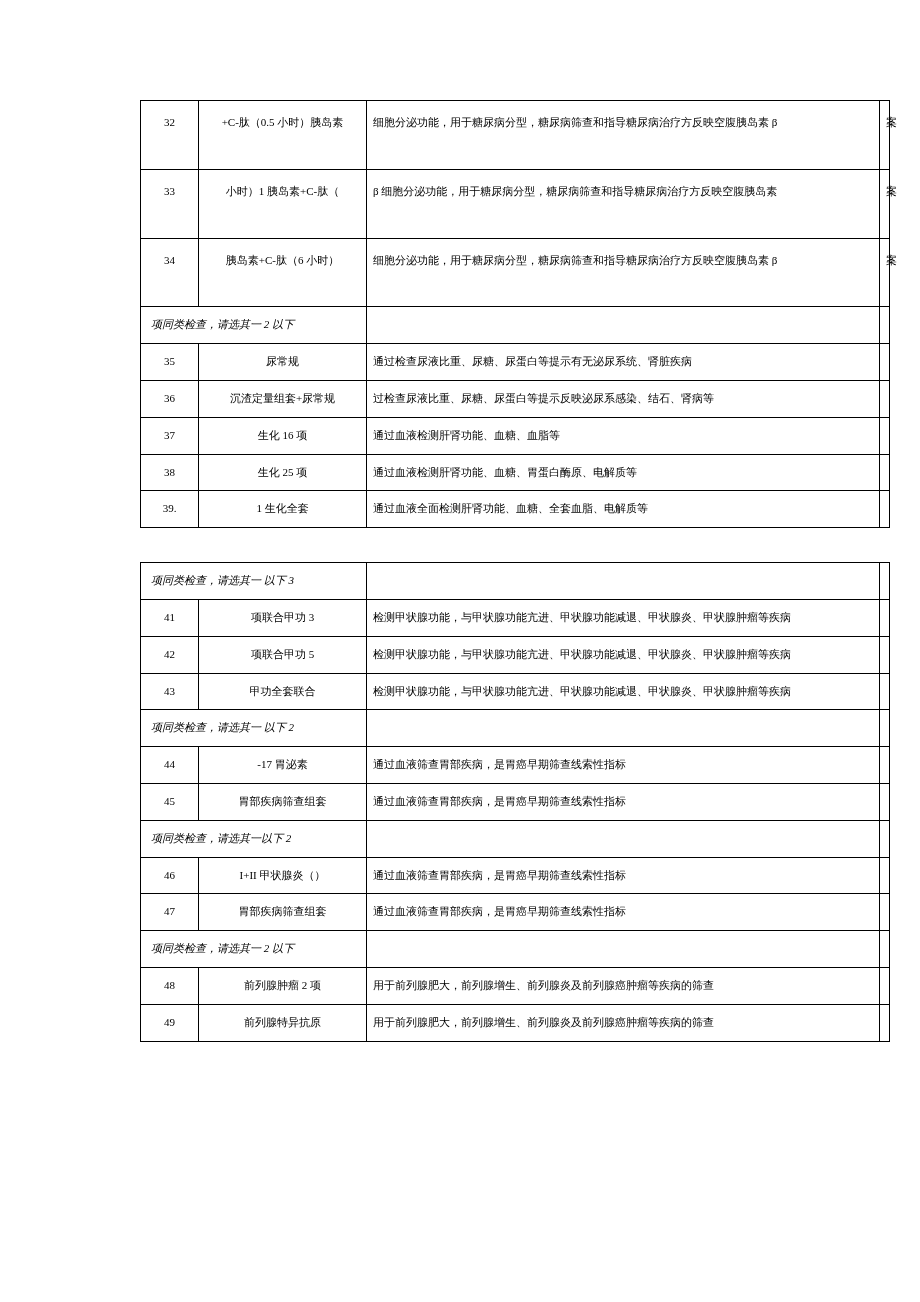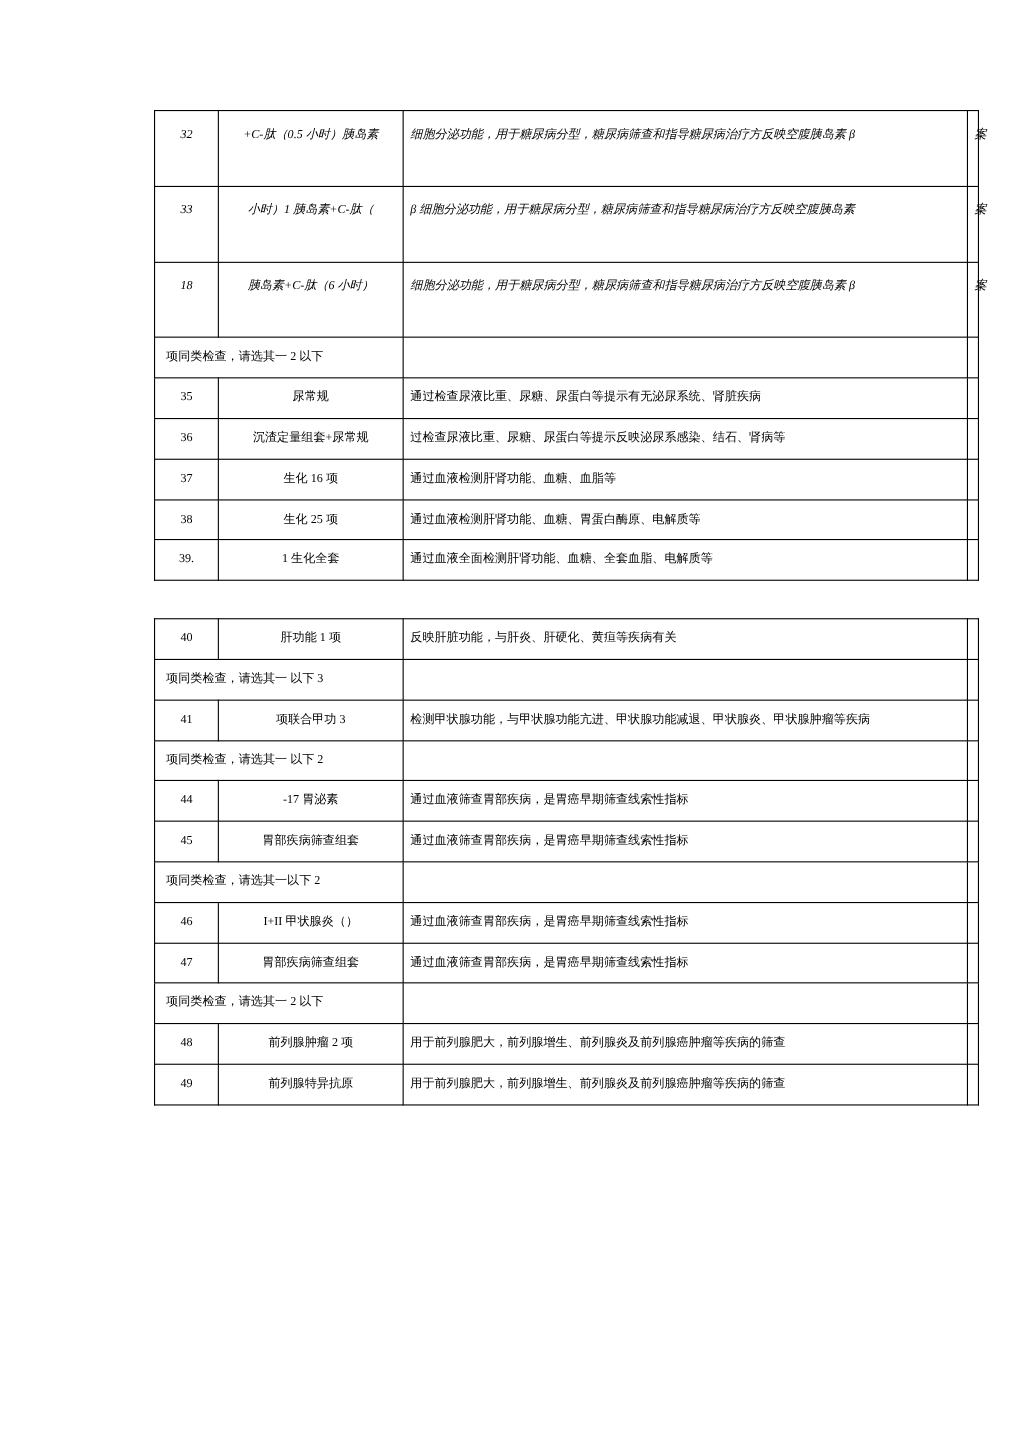--- a/index.html
+++ b/index.html
@@ -26,22 +26,22 @@
     vertical-align: middle;
     line-height: 1.8;
     font-size: 11px;
   }
   col.c1 { width: 58px; }
   col.c2 { width: 168px; }
   col.c3 { width: auto; }
   col.c4 { width: 10px; }
   .num { text-align: center; }
   .name { text-align: center; }
-  .tall td { padding-top: 12px; padding-bottom: 36px; vertical-align: top; font-style: italic; }
-  .group td.gcell { padding-left: 10px; }
+  .tall td { padding-top: 12px; padding-bottom: 36px; vertical-align: top; }
+  .group td.gcell { padding-left: 10px; font-style: italic; }
   .gap { height: 34px; }
 </style>
 </head>
 <body>
 
 <div class="page">
 
   <table>
     <colgroup>
         <col class="c1">
@@ -56,21 +56,21 @@
           <td>细胞分泌功能，用于糖尿病分型，糖尿病筛查和指导糖尿病治疗方反映空腹胰岛素  β</td>
           <td>案</td>
         </tr>
         <tr class="tall">
           <td class="num">33</td>
           <td class="name">小时）1 胰岛素+C-肽（</td>
           <td>β   细胞分泌功能，用于糖尿病分型，糖尿病筛查和指导糖尿病治疗方反映空腹胰岛素</td>
           <td>案</td>
         </tr>
         <tr class="tall">
-          <td class="num">18</td>
+          <td class="num">34</td>
           <td class="name">胰岛素+C-肽（6 小时）</td>
           <td>细胞分泌功能，用于糖尿病分型，糖尿病筛查和指导糖尿病治疗方反映空腹胰岛素  β</td>
           <td>案</td>
         </tr>
         <tr class="group">
           <td colspan="2" class="gcell">项同类检查，请选其一   2 以下</td>
           <td></td>
           <td></td>
         </tr>
         <tr>
@@ -109,34 +109,40 @@
   <div class="gap"></div>
 
   <table>
     <colgroup>
         <col class="c1">
         <col class="c2">
         <col class="c3">
         <col class="c4">
       </colgroup>
     <tbody id="tb2">
-        <tr>
-          <td class="num">40</td>
-          <td class="name">肝功能 1 项</td>
-          <td>反映肝脏功能，与肝炎、肝硬化、黄疸等疾病有关</td>
-          <td></td>
-        </tr>
         <tr class="group">
           <td colspan="2" class="gcell">项同类检查，请选其一 以下 3</td>
           <td></td>
           <td></td>
         </tr>
         <tr>
           <td class="num">41</td>
           <td class="name">项联合甲功 3</td>
+          <td>检测甲状腺功能，与甲状腺功能亢进、甲状腺功能减退、甲状腺炎、甲状腺肿瘤等疾病</td>
+          <td></td>
+        </tr>
+        <tr>
+          <td class="num">42</td>
+          <td class="name">项联合甲功 5</td>
+          <td>检测甲状腺功能，与甲状腺功能亢进、甲状腺功能减退、甲状腺炎、甲状腺肿瘤等疾病</td>
+          <td></td>
+        </tr>
+        <tr>
+          <td class="num">43</td>
+          <td class="name">甲功全套联合</td>
           <td>检测甲状腺功能，与甲状腺功能亢进、甲状腺功能减退、甲状腺炎、甲状腺肿瘤等疾病</td>
           <td></td>
         </tr>
         <tr class="group">
           <td colspan="2" class="gcell">项同类检查，请选其一 以下 2</td>
           <td></td>
           <td></td>
         </tr>
         <tr>
           <td class="num">44</td>

